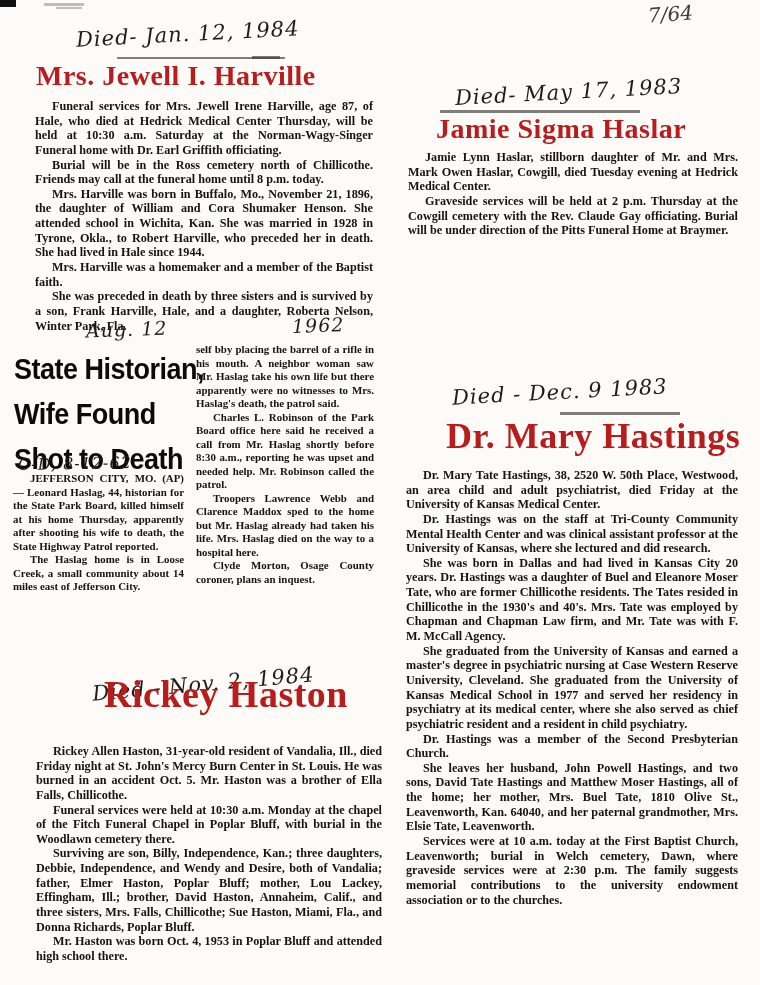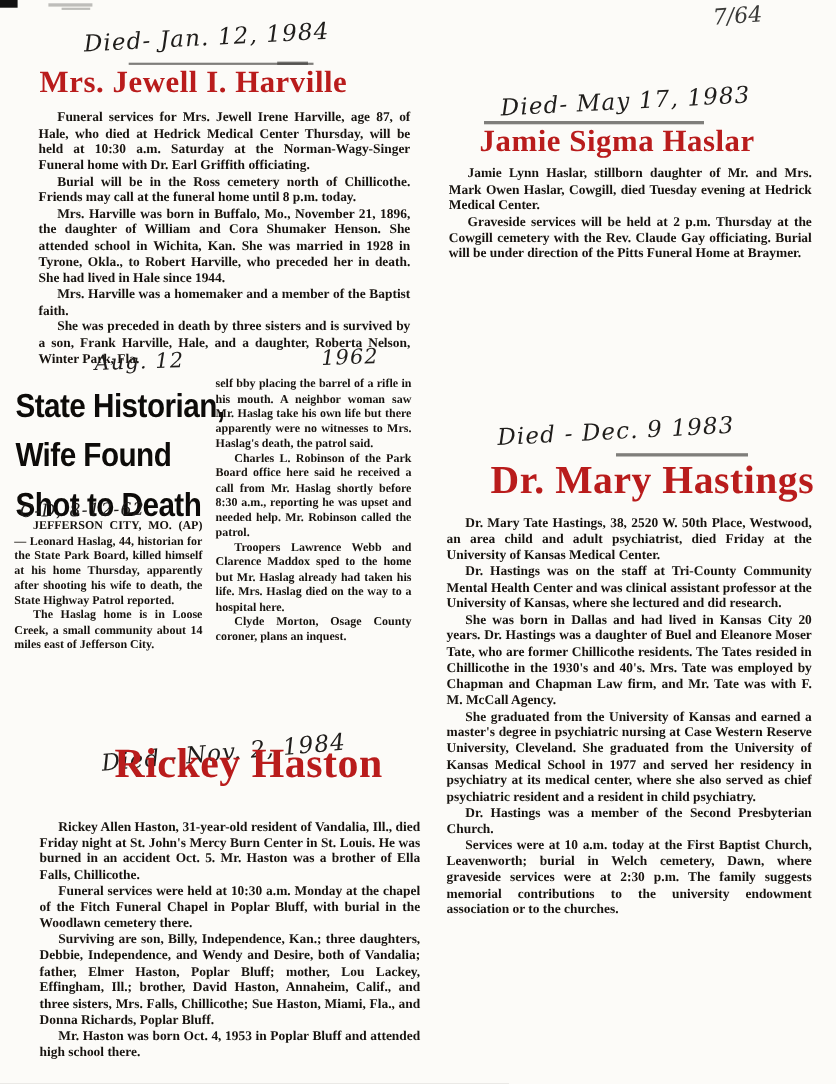--- a/index.html
+++ b/index.html
@@ -105,17 +105,18 @@
   <div>
     <div class="handwriting" style="left:452px;top:380px;font-size:21px;transform:rotate(-3deg);">Died - Dec. 9  1983</div>
     <div class="rule" style="left:560px;top:412px;width:120px;height:3px;"></div>
     <div class="headline-serif" style="left:446px;top:415px;font-size:36px;">Dr. Mary Hastings</div>
     <div class="clip-body body-lg" style="left:406px;top:455px;width:332px;margin-top:13px;">
       <p>Dr. Mary Tate Hastings, 38, 2520 W. 50th Place, Westwood, an area child and adult psychiatrist, died Friday at the University of Kansas Medical Center.</p>
       <p>Dr. Hastings was on the staff at Tri-County Community Mental Health Center and was clinical assistant professor at the University of Kansas, where she lectured and did research.</p>
       <p>She was born in Dallas and had lived in Kansas City 20 years. Dr. Hastings was a daughter of Buel and Eleanore Moser Tate, who are former Chillicothe residents. The Tates resided in Chillicothe in the 1930's and 40's. Mrs. Tate was employed by Chapman and Chapman Law firm, and Mr. Tate was with F. M. McCall Agency.</p>
       <p>She graduated from the University of Kansas and earned a master's degree in psychiatric nursing at Case Western Reserve University, Cleveland. She graduated from the University of Kansas Medical School in 1977 and served her residency in psychiatry at its medical center, where she also served as chief psychiatric resident and a resident in child psychiatry.</p>
       <p>Dr. Hastings was a member of the Second Presbyterian Church.</p>
+      <p>She leaves her husband, John Powell Hastings, and two sons, David Tate Hastings and Matthew Moser Hastings, all of the home; her mother, Mrs. Buel Tate, 1810 Olive St., Leavenworth, Kan. 64040, and her paternal grandmother, Mrs. Elsie Tate, Leavenworth.</p>
       <p>Services were at 10 a.m. today at the First Baptist Church, Leavenworth; burial in Welch cemetery, Dawn, where graveside services were at 2:30 p.m. The family suggests memorial contributions to the university endowment association or to the churches.</p>
     </div>
   </div>
 
 </div>
 
 </body></html>

